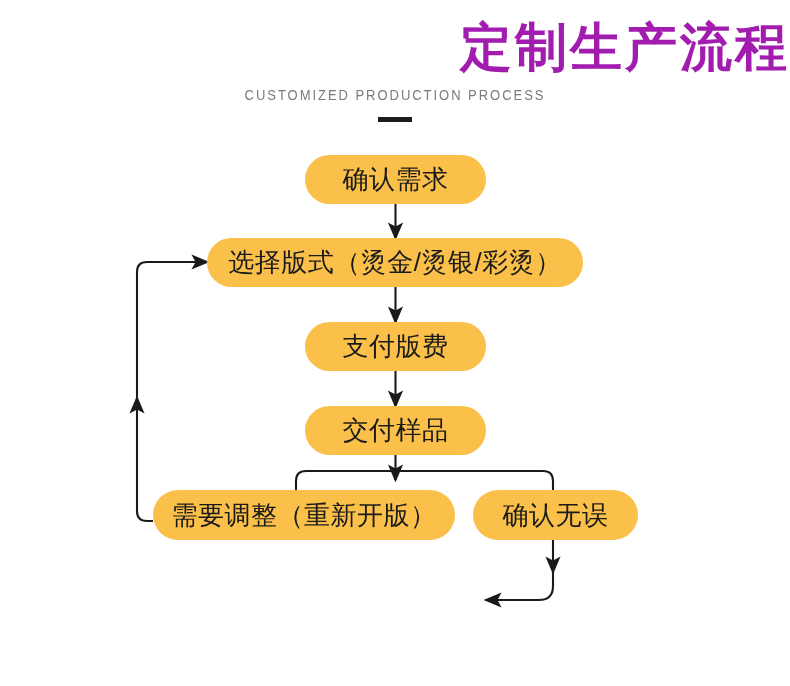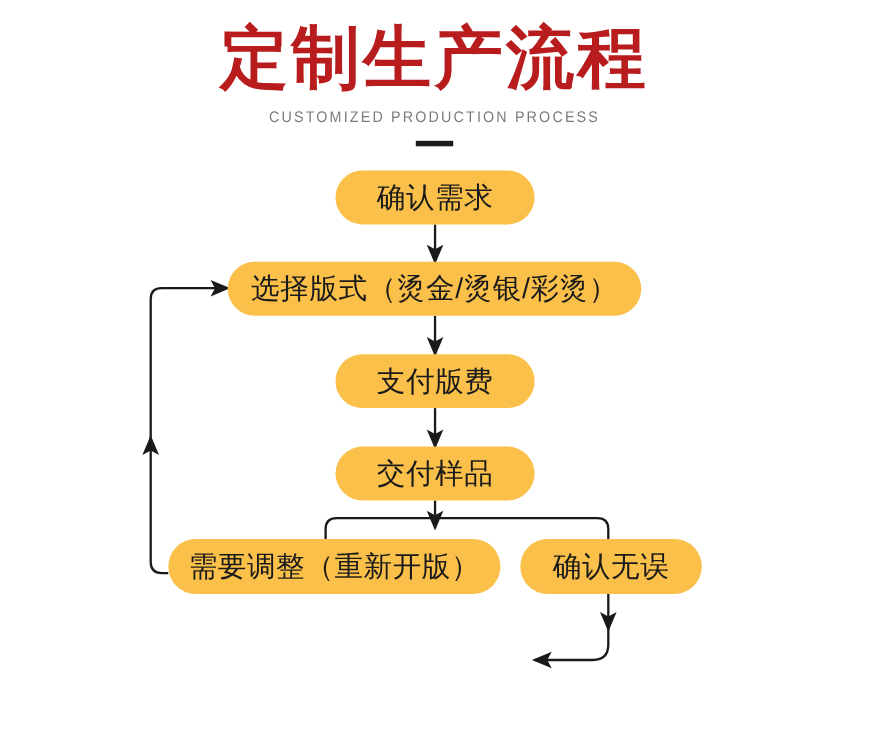--- a/index.html
+++ b/index.html
@@ -23,26 +23,27 @@
   .header {
     position: absolute;
     left: 0;
     top: 0;
     width: 790px;
     text-align: center;
   }
   .title {
     margin: 0;
     padding-top: 18px;
-    font-size: 62px;
+    font-size: 52px;
     line-height: 1.15;
     font-weight: 700;
-    color: #b91c1c;
+    color: #a21caf;
     letter-spacing: 3px;
     font-family: "Liberation Sans", "DejaVu Sans", sans-serif;
+    text-align: right;
   }
   .subtitle {
     margin: 0;
     padding-top: 9px;
     font-size: 14px;
     letter-spacing: 2.1px;
     color: #7b7b7b;
     font-weight: 400;
     transform: scaleX(0.93);
     font-family: "Liberation Sans", "DejaVu Sans", sans-serif;

